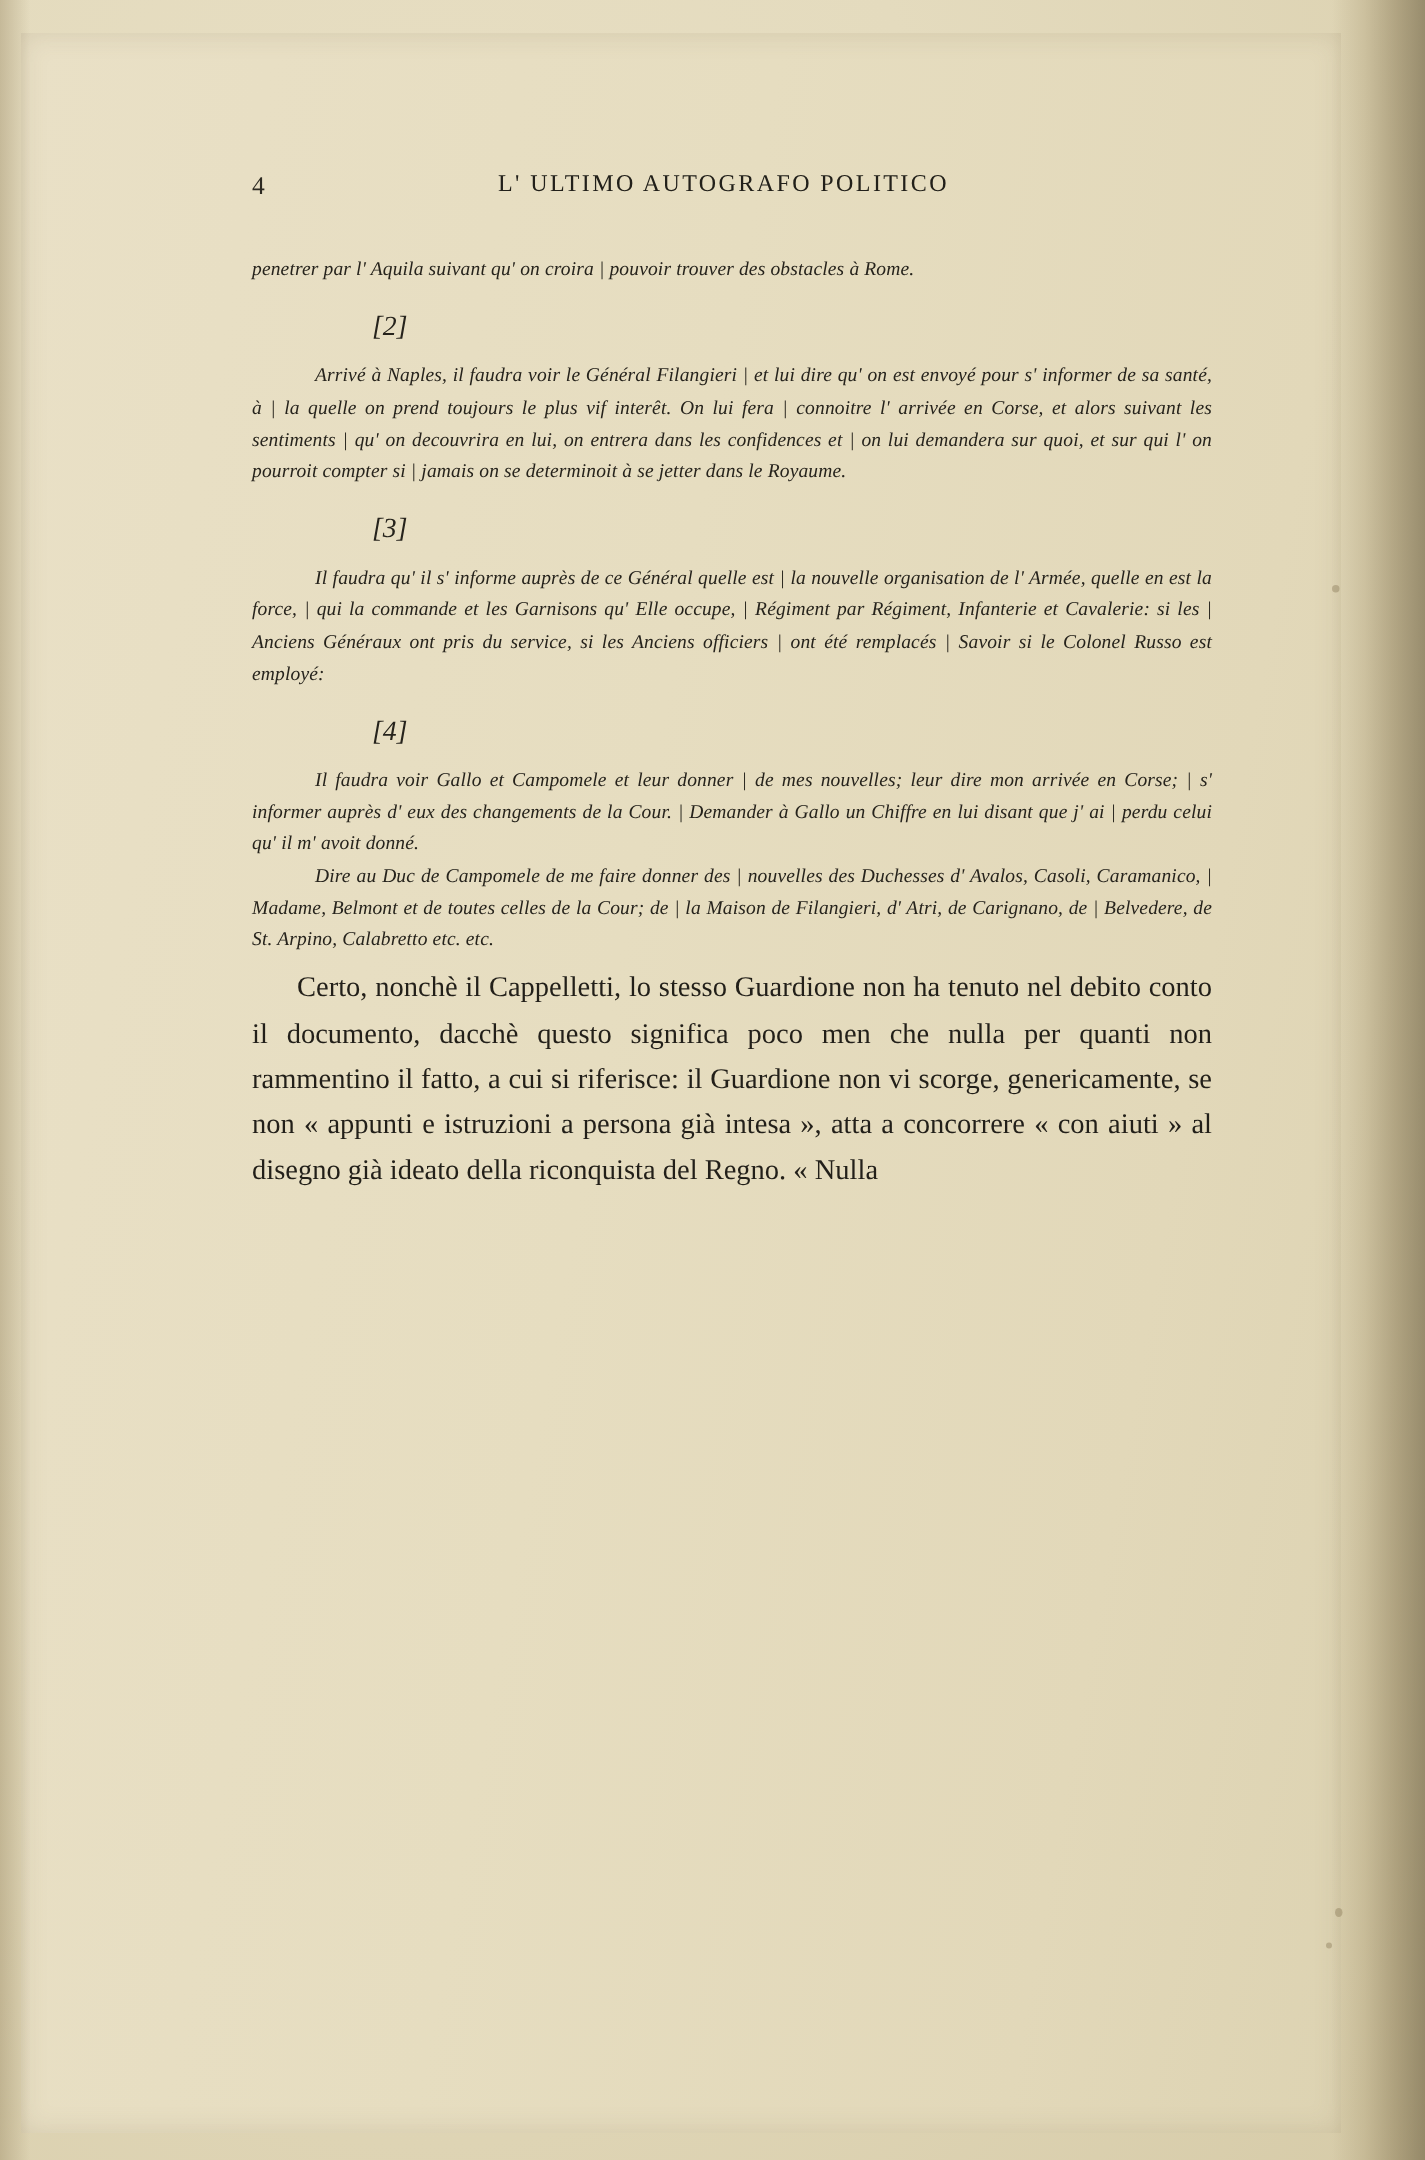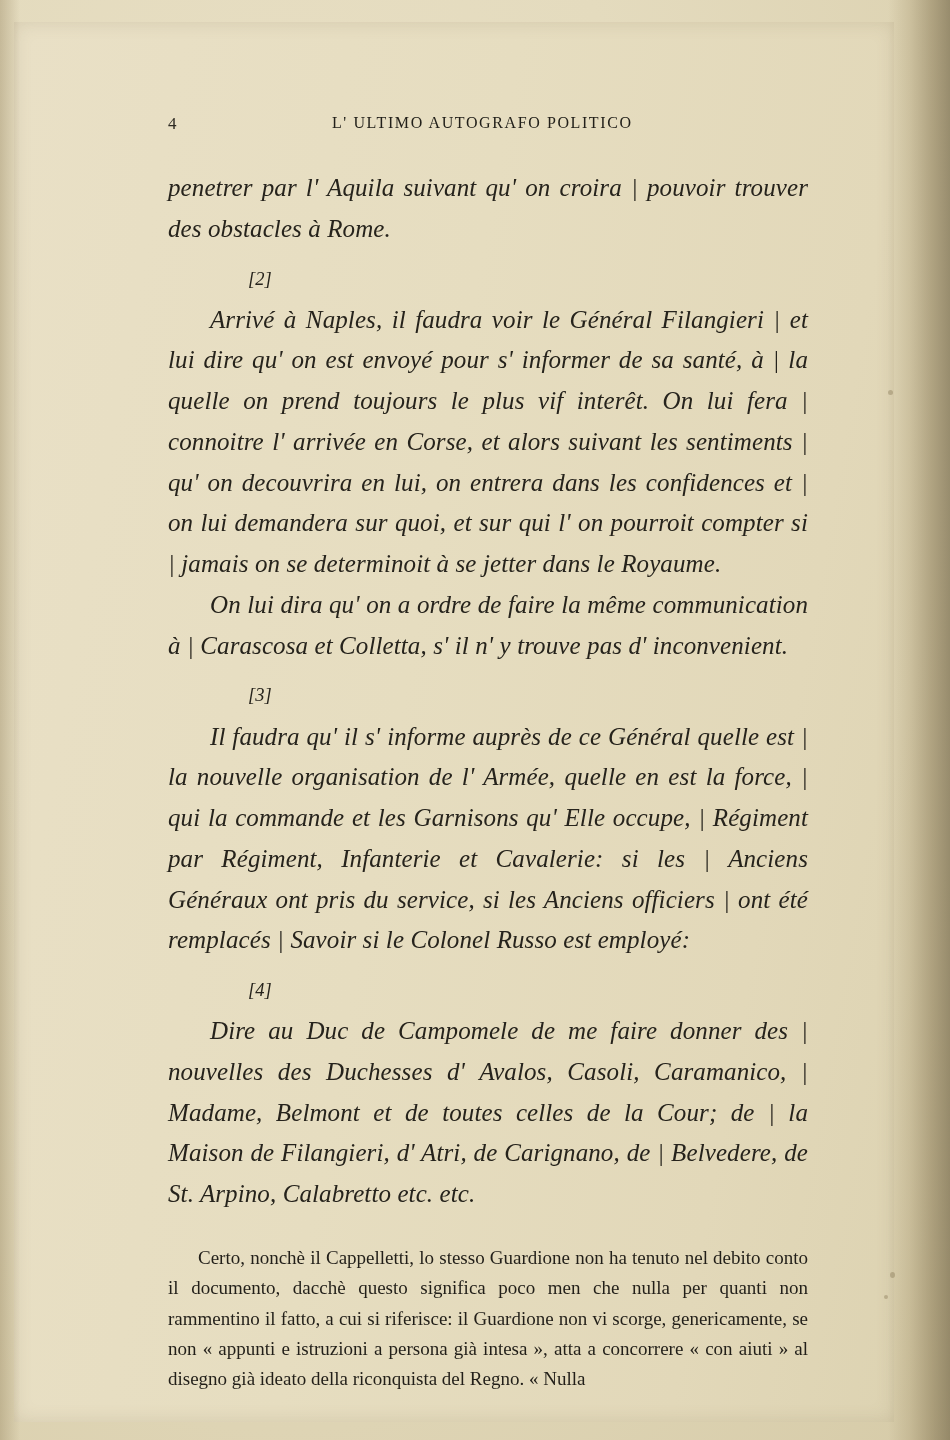--- a/index.html
+++ b/index.html
@@ -84,21 +84,21 @@
     margin-left: 14px;
   }
 
   p {
     margin: 0;
     color: #26231c;
   }
 
   .italic-block p {
     font-style: italic;
-    font-size: 25px;
+    font-size: 13px;
     line-height: 1.63;
     text-align: justify;
     letter-spacing: 0.1px;
   }
   .indent {
     text-indent: 42px;
   }
   .noindent {
     text-indent: 0;
   }
@@ -108,21 +108,21 @@
     font-size: 18.5px;
     line-height: 1.63;
     text-indent: 0;
     padding-left: 80px;
     margin-top: 14px;
     margin-bottom: 6px;
     color: #26231c;
   }
 
   .roman-block {
-    margin-top: 28px;
+    margin-top: 8px;
   }
   .roman-block p {
     font-style: normal;
     font-size: 19px;
     line-height: 1.60;
     text-align: justify;
     text-indent: 30px;
     color: #221f19;
   }
 </style>
@@ -144,26 +144,26 @@
       <div class="folio">4</div>
       <div class="running-title">L' ULTIMO AUTOGRAFO POLITICO</div>
     </div>
 
     <div class="italic-block">
 
       <p class="noindent">penetrer par l' Aquila suivant qu' on croira | pouvoir trouver des obstacles à Rome.</p>
 
       <div class="marker">[2]</div>
       <p class="indent">Arrivé à Naples, il faudra voir le Général Filangieri | et lui dire qu' on est envoyé pour s' informer de sa santé, à | la quelle on prend toujours le plus vif interêt. On lui fera | connoitre l' arrivée en Corse, et alors suivant les sentiments | qu' on decouvrira en lui, on entrera dans les confidences et | on lui demandera sur quoi, et sur qui l' on pourroit compter si | jamais on se determinoit à se jetter dans le Royaume.</p>
-      <p class="indent">On lui dira qu' on a ordre de faire la même communication à | Carascosa et Colletta, s' il n' y trouve pas d' inconvenient.</p>
 
       <div class="marker">[3]</div>
       <p class="indent">Il faudra qu' il s' informe auprès de ce Général quelle est | la nouvelle organisation de l' Armée, quelle en est la force, | qui la commande et les Garnisons qu' Elle occupe, | Régiment par Régiment, Infanterie et Cavalerie: si les | Anciens Généraux ont pris du service, si les Anciens officiers | ont été remplacés | Savoir si le Colonel Russo est employé:</p>
 
       <div class="marker">[4]</div>
+      <p class="indent">Il faudra voir Gallo et Campomele et leur donner | de mes nouvelles; leur dire mon arrivée en Corse; | s' informer auprès d' eux des changements de la Cour. | Demander à Gallo un Chiffre en lui disant que j' ai | perdu celui qu' il m' avoit donné.</p>
       <p class="indent">Dire au Duc de Campomele de me faire donner des | nouvelles des Duchesses d' Avalos, Casoli, Caramanico, | Madame, Belmont et de toutes celles de la Cour; de | la Maison de Filangieri, d' Atri, de Carignano, de | Belvedere, de St. Arpino, Calabretto etc. etc.</p>
     </div>
 
     <div class="roman-block">
       <p>Certo, nonchè il Cappelletti, lo stesso Guardione non ha tenuto nel debito conto il documento, dacchè questo significa poco men che nulla per quanti non rammentino il fatto, a cui si riferisce: il Guardione non vi scorge, genericamente, se non « appunti e istruzioni a persona già intesa », atta a concorrere « con aiuti » al disegno già ideato della riconquista del Regno. « Nulla</p>
     </div>
 
   </div>
 </div>
 

